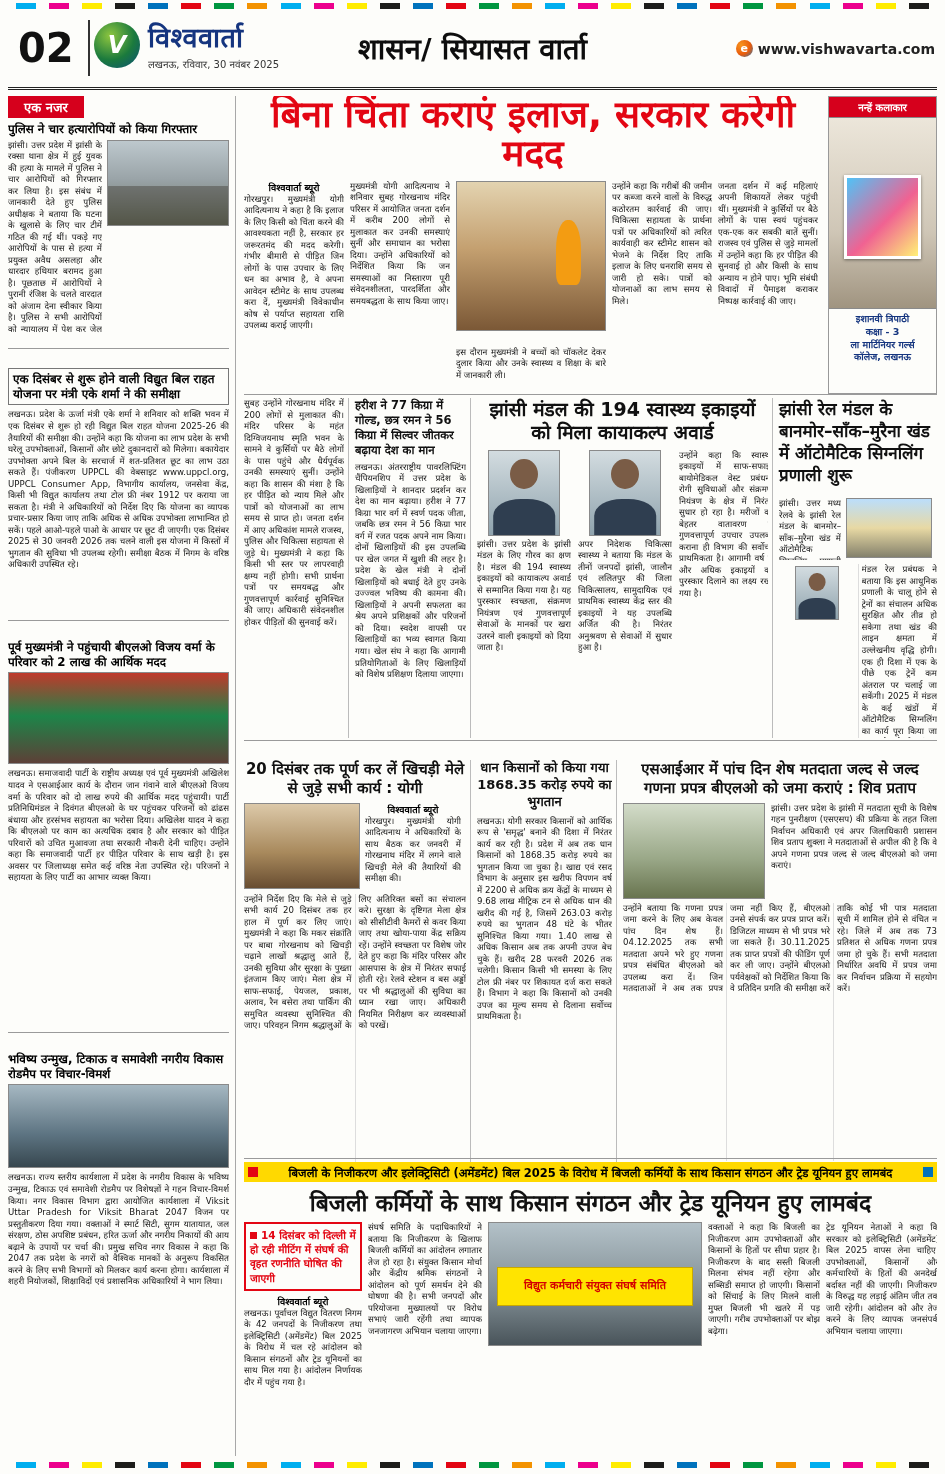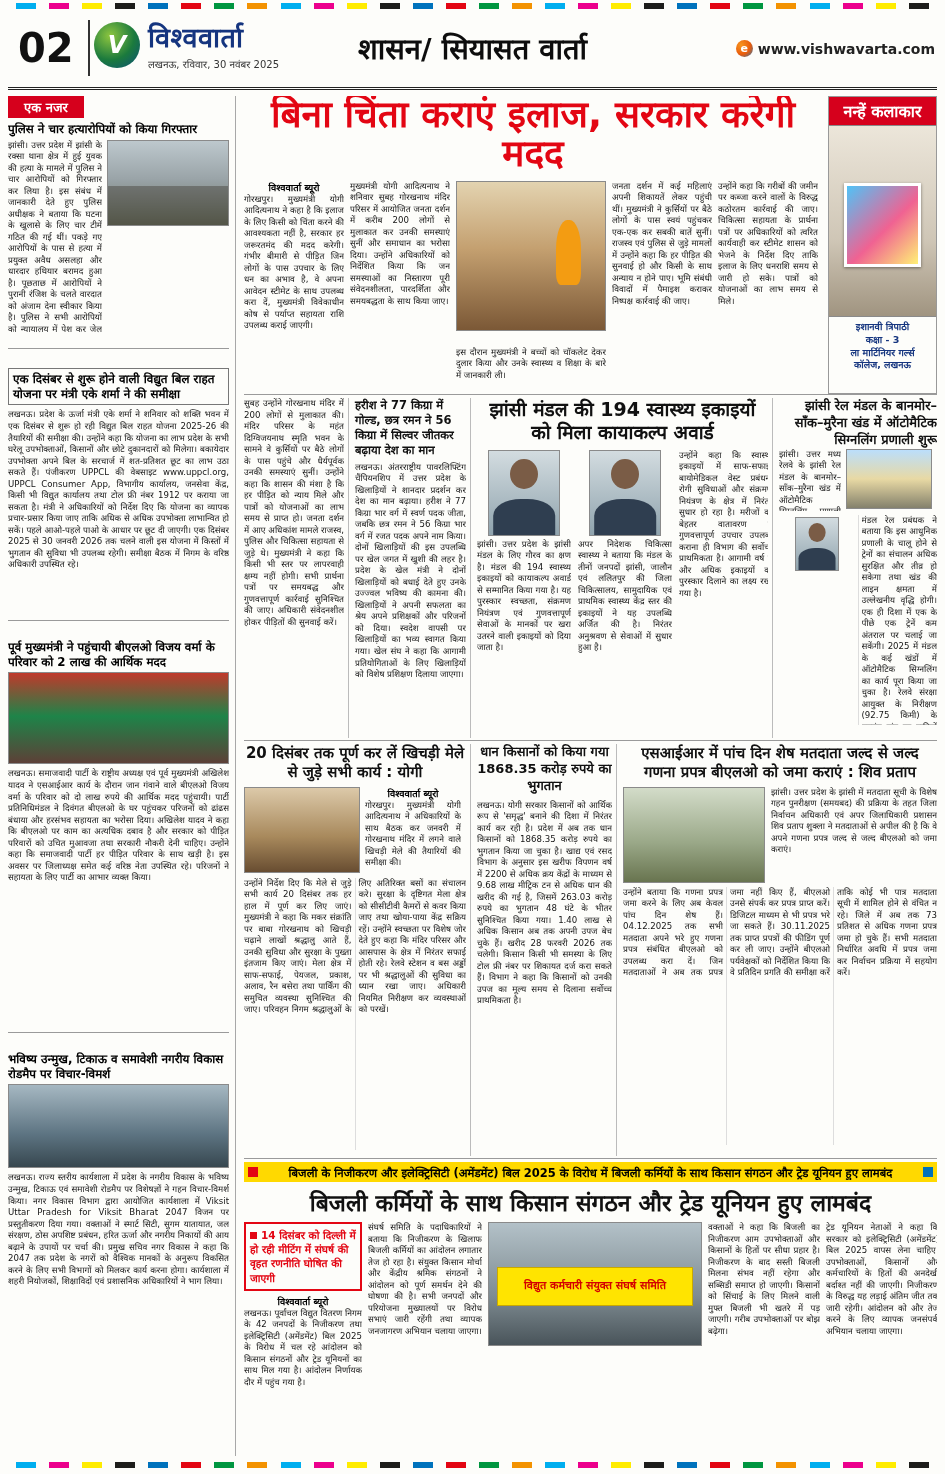--- a/index.html
+++ b/index.html
@@ -53,39 +53,39 @@
   
   #lead{position:absolute;left:244px;top:96px;width:578px;height:298px;overflow:hidden}
   .lead-hl{font-size:37px;font-weight:bold;color:#e30613;text-align:center;line-height:1.05}
   .lead-sub{font-size:15.5px;font-weight:bold;text-align:center;margin-top:5px;color:#000}
   .lead-row{display:flex;gap:6px;margin-top:7px;height:214px}
   .lead-col{width:100px;flex:none}
   .lead-photo-col{width:150px;flex:none;display:flex;flex-direction:column;gap:16px}
   .lead-photo{width:100%;height:150px}
   
   #artist{position:absolute;left:828px;top:96px;width:109px;height:298px;border:1px solid #999;overflow:hidden}
-  .artist-label{background:#d6001c;color:#fff;font-weight:bold;font-size:16px;text-align:center;padding:3px 0}
+  .artist-label{background:#d6001c;color:#fff;font-weight:bold;font-size:10px;text-align:center;padding:3px 0}
   .artist-photo{width:100%;height:192px;border-left:none;border-right:none}
   .artist-cap{color:#15357f;font-weight:bold;font-size:9.5px;text-align:center;line-height:1.35;padding-top:4px}
   
   .bstory{position:absolute;top:398px;height:340px;overflow:hidden}
   .bsep{border-left:1px solid #bbb;padding-left:6px}
   .sport-hl{font-size:11.5px;font-weight:bold;line-height:1.3;margin-bottom:4px;text-align:left}
   .mid-hl{font-size:19px;font-weight:bold;text-align:center;line-height:1.2;margin-bottom:6px}
   .health-row{display:flex;gap:7px;height:284px}
   .health-col{width:94px;flex:none;display:flex;flex-direction:column;gap:3px}
   .h-portrait{width:72px;height:86px;align-self:center}
-  .sig-hl{font-size:13px;font-weight:bold;text-align:right;line-height:1.3;margin-bottom:0}
+  .sig-hl{font-size:17px;font-weight:bold;text-align:left;line-height:1.3;margin-bottom:12px}
   .sig-row{display:flex;gap:5px;margin-bottom:4px}
   .sig-photo{width:86px;height:60px}
   .sig-portrait{width:44px;height:54px;break-inside:avoid;margin:2px auto;display:block}
   .cols2{column-count:2;column-gap:7px;column-rule:1px solid #ddd}
   .cols3{column-count:3;column-gap:7px;column-rule:1px solid #ddd}
   
-  .cstory{position:absolute;top:744px;height:412px;overflow:hidden}
+  .cstory{position:absolute;top:760px;height:412px;overflow:hidden}
   .kh-hl{font-size:15px;font-weight:bold;text-align:center;line-height:1.25;margin-bottom:5px}
   .kh-row{display:flex;gap:5px;margin-bottom:4px}
   .kh-photo{width:116px;height:86px}
   .paddy-hl{font-size:13px;font-weight:bold;text-align:center;line-height:1.3;margin-bottom:5px}
   .sir-row{display:flex;gap:6px;margin-bottom:4px}
   .sir-photo{width:142px;height:96px}
   
   #kicker{position:absolute;left:244px;top:1162px;width:693px;height:20px;background:#ffd900;display:flex;align-items:center;gap:6px;padding:0 4px}
   .kick-txt{flex:1;text-align:center;font-size:11.5px;font-weight:bold;color:#000;white-space:nowrap;overflow:hidden}
   .sq{width:10px;height:10px;flex:none}
@@ -180,22 +180,22 @@
         <div class="byline">विश्ववार्ता ब्यूरो</div>
         <div class="body-txt" style="height:200px">गोरखपुर। मुख्यमंत्री योगी आदित्यनाथ ने कहा है कि इलाज के लिए किसी को चिंता करने की आवश्यकता नहीं है, सरकार हर जरूरतमंद की मदद करेगी। गंभीर बीमारी से पीड़ित जिन लोगों के पास उपचार के लिए धन का अभाव है, वे अपना आवेदन स्टीमेट के साथ उपलब्ध करा दें, मुख्यमंत्री विवेकाधीन कोष से पर्याप्त सहायता राशि उपलब्ध कराई जाएगी।</div>
       </div>
       <div class="lead-col body-txt">मुख्यमंत्री योगी आदित्यनाथ ने शनिवार सुबह गोरखनाथ मंदिर परिसर में आयोजित जनता दर्शन में करीब 200 लोगों से मुलाकात कर उनकी समस्याएं सुनीं और समाधान का भरोसा दिया। उन्होंने अधिकारियों को निर्देशित किया कि जन समस्याओं का निस्तारण पूरी संवेदनशीलता, पारदर्शिता और समयबद्धता के साथ किया जाए।</div>
       <div class="lead-photo-col">
         <div class="ph ph-lead lead-photo">
             <span class="saffron"></span>
           </div>
         <div class="body-txt" style="height:58px">इस दौरान मुख्यमंत्री ने बच्चों को चॉकलेट देकर दुलार किया और उनके स्वास्थ्य व शिक्षा के बारे में जानकारी ली।</div>
       </div>
+      <div class="lead-col body-txt">उन्होंने कहा कि गरीबों की जमीन पर कब्जा करने वालों के विरुद्ध कठोरतम कार्रवाई की जाए। चिकित्सा सहायता के प्रार्थना पत्रों पर अधिकारियों को त्वरित कार्यवाही कर स्टीमेट शासन को भेजने के निर्देश दिए ताकि इलाज के लिए धनराशि समय से जारी हो सके। पात्रों को योजनाओं का लाभ समय से मिले।</div>
       <div class="lead-col body-txt">जनता दर्शन में कई महिलाएं अपनी शिकायतें लेकर पहुंची थीं। मुख्यमंत्री ने कुर्सियों पर बैठे लोगों के पास स्वयं पहुंचकर एक-एक कर सबकी बातें सुनीं। राजस्व एवं पुलिस से जुड़े मामलों में उन्होंने कहा कि हर पीड़ित की सुनवाई हो और किसी के साथ अन्याय न होने पाए। भूमि संबंधी विवादों में पैमाइश कराकर निष्पक्ष कार्रवाई की जाए।</div>
-      <div class="lead-col body-txt">उन्होंने कहा कि गरीबों की जमीन पर कब्जा करने वालों के विरुद्ध कठोरतम कार्रवाई की जाए। चिकित्सा सहायता के प्रार्थना पत्रों पर अधिकारियों को त्वरित कार्यवाही कर स्टीमेट शासन को भेजने के निर्देश दिए ताकि इलाज के लिए धनराशि समय से जारी हो सके। पात्रों को योजनाओं का लाभ समय से मिले।</div>
     </div>
   </div>
 
   <div id="artist">
     <div class="artist-label">नन्हें कलाकार</div>
     <div class="ph ph-girl artist-photo">
         <span class="artwork"></span>
       </div>
     <div class="artist-cap">
       <div>इशानवी त्रिपाठी</div>
@@ -257,21 +257,21 @@
 
   <div class="cstory bsep" style="left:470px;width:142px">
     <div class="paddy-hl">धान किसानों को किया गया 1868.35 करोड़ रुपये का भुगतान</div>
     <div class="body-txt" style="height:348px">लखनऊ। योगी सरकार किसानों को आर्थिक रूप से 'समृद्ध' बनाने की दिशा में निरंतर कार्य कर रही है। प्रदेश में अब तक धान किसानों को 1868.35 करोड़ रुपये का भुगतान किया जा चुका है। खाद्य एवं रसद विभाग के अनुसार इस खरीफ विपणन वर्ष में 2200 से अधिक क्रय केंद्रों के माध्यम से 9.68 लाख मीट्रिक टन से अधिक धान की खरीद की गई है, जिसमें 263.03 करोड़ रुपये का भुगतान 48 घंटे के भीतर सुनिश्चित किया गया। 1.40 लाख से अधिक किसान अब तक अपनी उपज बेच चुके हैं। खरीद 28 फरवरी 2026 तक चलेगी। किसान किसी भी समस्या के लिए टोल फ्री नंबर पर शिकायत दर्ज करा सकते हैं। विभाग ने कहा कि किसानों को उनकी उपज का मूल्य समय से दिलाना सर्वोच्च प्राथमिकता है।</div>
   </div>
 
   <div class="cstory bsep" style="left:616px;width:321px">
     <div class="kh-hl">एसआईआर में पांच दिन शेष मतदाता जल्द से जल्द गणना प्रपत्र बीएलओ को जमा कराएं : शिव प्रताप</div>
     <div class="sir-row">
       <div class="ph ph-field sir-photo"></div>
-      <div class="body-txt" style="flex:1;height:96px">झांसी। उत्तर प्रदेश के झांसी में मतदाता सूची के विशेष गहन पुनरीक्षण (समयबद) की प्रक्रिया के तहत जिला निर्वाचन अधिकारी एवं अपर जिलाधिकारी प्रशासन शिव प्रताप शुक्ला ने मतदाताओं से अपील की है कि वे अपने गणना प्रपत्र जल्द से जल्द बीएलओ को जमा कराएं।</div>
+      <div class="body-txt" style="flex:1;height:96px">झांसी। उत्तर प्रदेश के झांसी में मतदाता सूची के विशेष गहन पुनरीक्षण (एसएसप) की प्रक्रिया के तहत जिला निर्वाचन अधिकारी एवं अपर जिलाधिकारी प्रशासन शिव प्रताप शुक्ला ने मतदाताओं से अपील की है कि वे अपने गणना प्रपत्र जल्द से जल्द बीएलओ को जमा कराएं।</div>
     </div>
     <div class="cols3 body-txt" style="height:258px">उन्होंने बताया कि गणना प्रपत्र जमा करने के लिए अब केवल पांच दिन शेष हैं। 04.12.2025 तक सभी मतदाता अपने भरे हुए गणना प्रपत्र संबंधित बीएलओ को उपलब्ध करा दें। जिन मतदाताओं ने अब तक प्रपत्र जमा नहीं किए हैं, बीएलओ उनसे संपर्क कर प्रपत्र प्राप्त करें। डिजिटल माध्यम से भी प्रपत्र भरे जा सकते हैं। 30.11.2025 तक प्राप्त प्रपत्रों की फीडिंग पूर्ण कर ली जाए। उन्होंने बीएलओ पर्यवेक्षकों को निर्देशित किया कि वे प्रतिदिन प्रगति की समीक्षा करें ताकि कोई भी पात्र मतदाता सूची में शामिल होने से वंचित न रहे। जिले में अब तक 73 प्रतिशत से अधिक गणना प्रपत्र जमा हो चुके हैं। सभी मतदाता निर्धारित अवधि में प्रपत्र जमा कर निर्वाचन प्रक्रिया में सहयोग करें।</div>
   </div>
 
   <div class="hrule" style="top:1158px"></div>
 
   <div id="kicker">
     <span class="sq" style="background:#e30613"></span>
     <span class="kick-txt">बिजली के निजीकरण और इलेक्ट्रिसिटी (अमेंडमेंट) बिल 2025 के विरोध में बिजली कर्मियों के साथ किसान संगठन और ट्रेड यूनियन हुए लामबंद</span>
     <span class="sq" style="background:#0072bc"></span>

